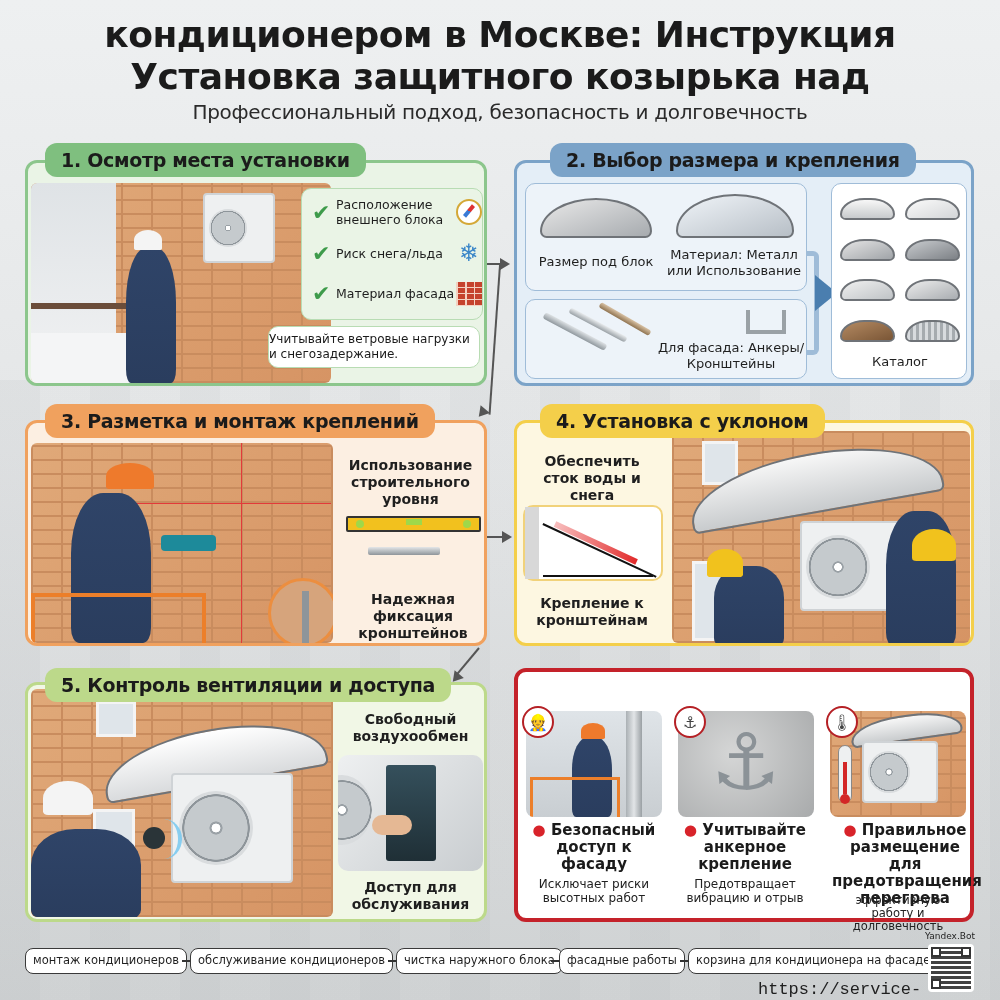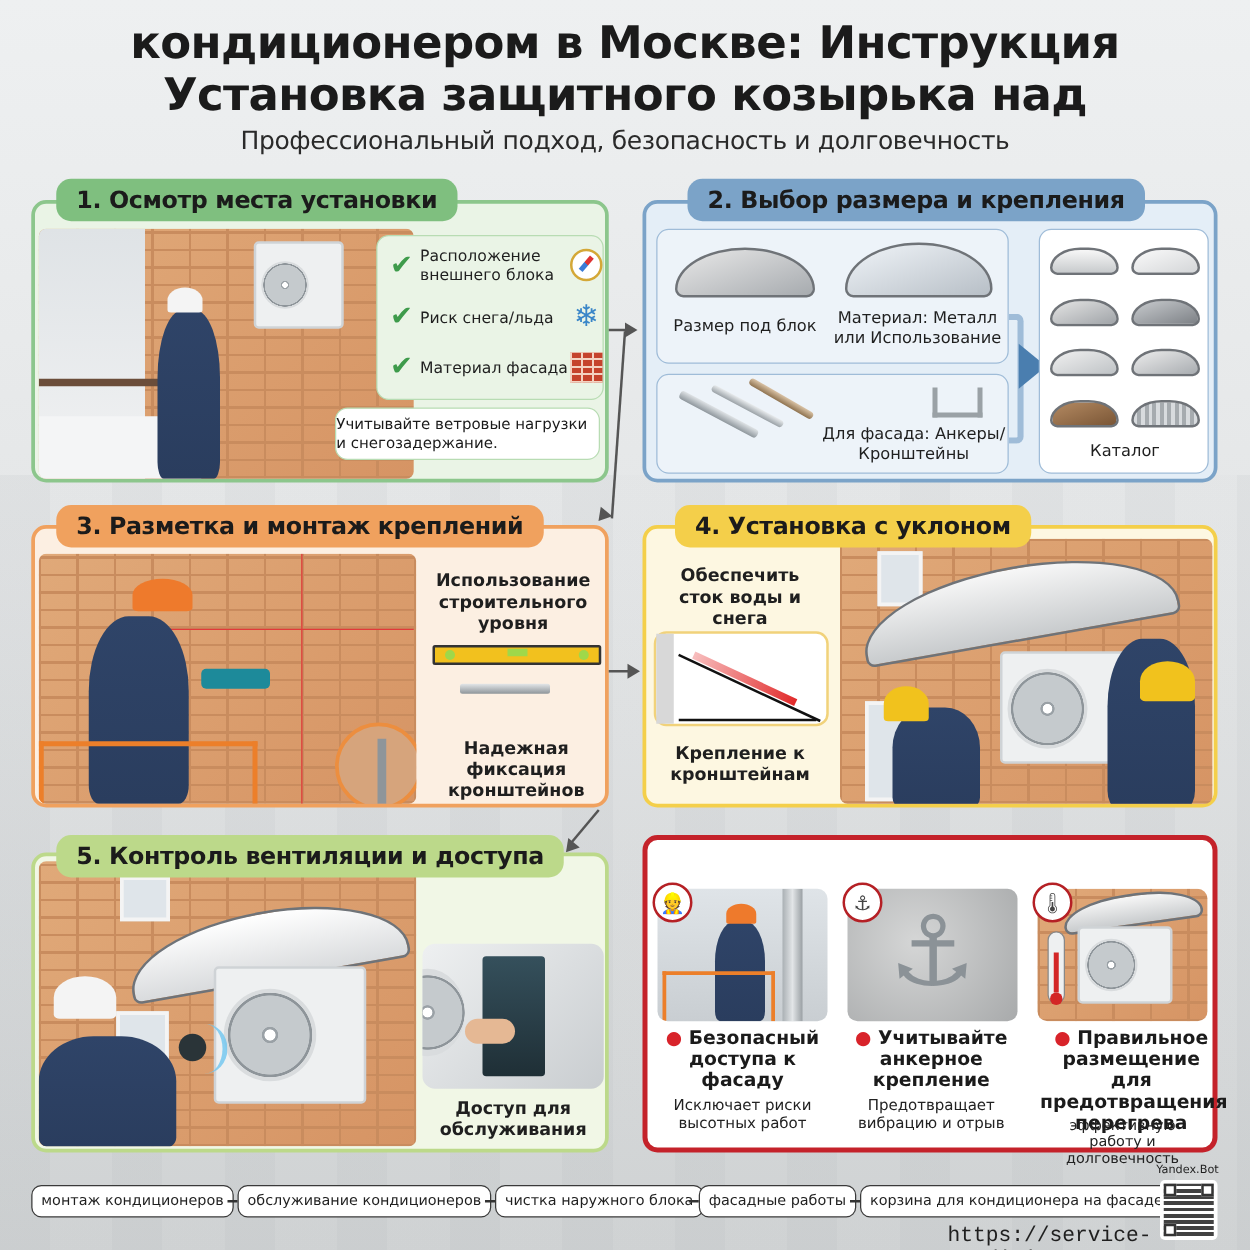--- a/index.html
+++ b/index.html
@@ -185,39 +185,40 @@
     <div style="position:absolute;left:62px;top:120px;width:42px;height:80px;background:#dfe5ea;border:3px solid #f4f4f4;"></div>
     <div class="canopy" style="left:70px;top:40px;width:225px;height:56px;transform:rotate(-10deg);background:linear-gradient(180deg,#ffffff,#d9dbdd);"></div>
     <div class="acunit" style="left:140px;top:84px;width:122px;height:110px;">
       <div class="fan" style="left:6px;top:16px;width:74px;height:74px;"></div>
     </div>
     <div style="position:absolute;left:115px;top:130px;width:36px;height:40px;border-right:4px solid #6fc6f0;border-radius:0 50% 50% 0;opacity:.8;"></div>
     <div class="worker" style="left:0;top:140px;width:110px;height:90px;"></div>
     <div class="hat" style="left:12px;top:92px;width:50px;height:34px;background:#f4f4f4;"></div>
     <div style="position:absolute;left:112px;top:138px;width:22px;height:22px;border-radius:50%;background:#2a3438;"></div>
   </div>
+  <div class="label b" style="left:320px;top:26px;width:125px;">Свободный воздухообмен</div>
   <div class="photo" style="left:310px;top:70px;width:145px;height:116px;background:linear-gradient(135deg,#eef0f1,#c9cdd0);border-radius:10px;">
     <div class="fan" style="left:-26px;top:20px;width:60px;height:70px;"></div>
     <div style="position:absolute;left:48px;top:10px;width:50px;height:96px;background:linear-gradient(180deg,#35505c,#1f2f36);border-radius:3px;"></div>
     <div style="position:absolute;left:34px;top:60px;width:40px;height:20px;background:#e5b894;border-radius:10px;"></div>
   </div>
   <div class="label b" style="left:320px;top:194px;width:125px;">Доступ для обслуживания</div>
 </div>
 <div class="ptitle" style="left:45px;top:668px;background:#bcd98a;">5. Контроль вентиляции и доступа</div>
 
 <div class="panel" style="left:514px;top:668px;width:460px;height:254px;border-color:#c4222a;background:#fff;border-width:4px;">
 
   <div class="redcard" style="left:8px;top:39px;background:linear-gradient(180deg,#dfe4e8,#c9ced2);">
     <div style="position:absolute;left:100px;top:0;width:16px;height:106px;background:linear-gradient(90deg,#aab0b4,#e2e5e7,#9aa0a4);"></div>
     <div class="worker" style="left:46px;top:26px;width:40px;height:80px;"></div>
     <div class="hat" style="left:55px;top:12px;width:24px;height:16px;background:#ee7a2c;"></div>
     <div style="position:absolute;left:4px;top:66px;width:90px;height:40px;border:3px solid #ec7f2a;border-bottom:none;"></div>
   </div>
   <div class="redicon" style="left:4px;top:34px;">👷</div>
-  <div class="rtitle" style="left:4px;top:150px;width:144px;"><span class="dot">● </span><span>Безопасный доступа к фасаду</span></div>
+  <div class="rtitle" style="left:4px;top:150px;width:144px;"><span class="dot">● </span><span>Безопасный доступ к фасаду</span></div>
   <div class="rsub" style="left:14px;top:205px;width:124px;">Исключает риски высотных работ</div>
 
   <div class="redcard" style="left:160px;top:39px;background:radial-gradient(circle at 40% 40%,#d5d6d6,#a8aaab);">
     <div style="position:absolute;left:0;top:6px;width:136px;text-align:center;font-size:78px;line-height:90px;color:#8b9297;">⚓</div>
   </div>
   <div class="redicon" style="left:156px;top:34px;">⚓</div>
   <div class="rtitle" style="left:158px;top:150px;width:138px;"><span class="dot">● </span><span>Учитывайте анкерное крепление</span></div>
   <div class="rsub" style="left:158px;top:205px;width:138px;">Предотвращает вибрацию и отрыв</div>
 
   <div class="redcard brick" style="left:312px;top:39px;background-color:#d9a577;">

